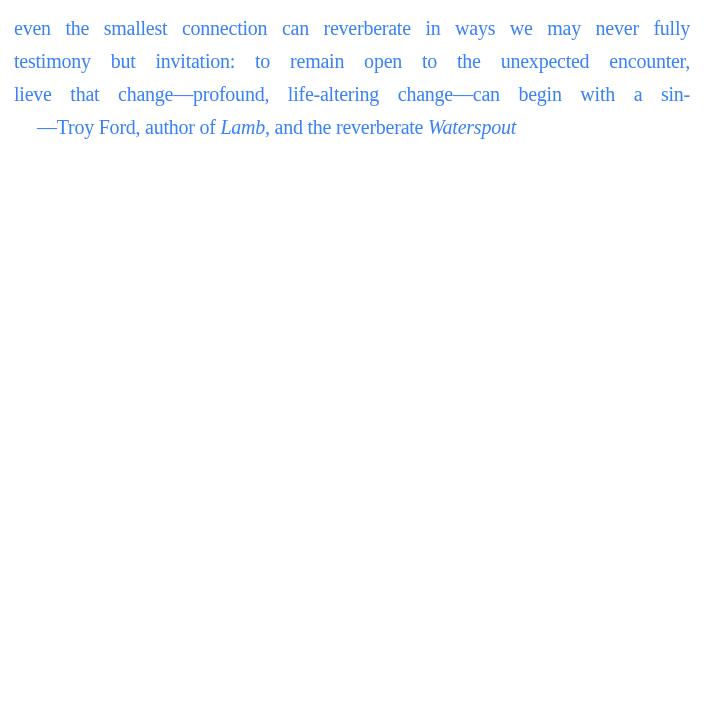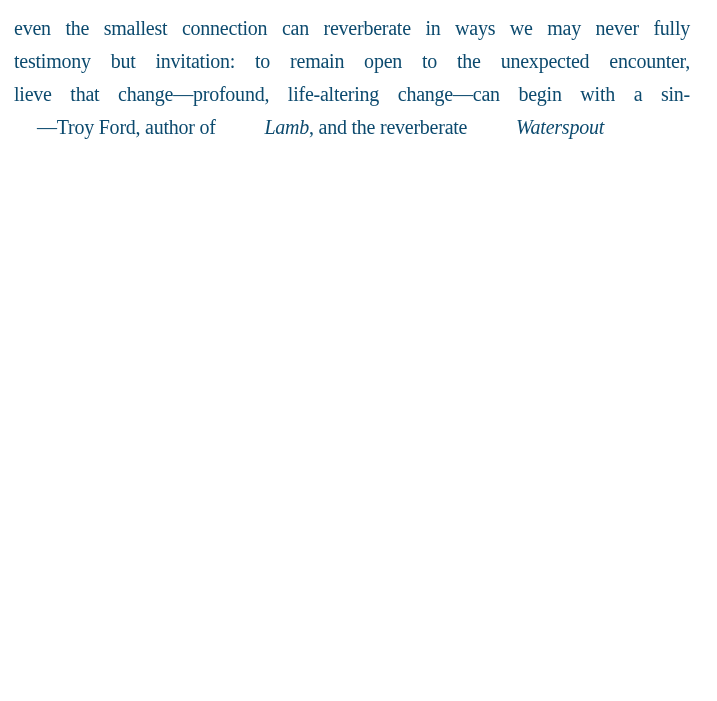--- a/index.html
+++ b/index.html
@@ -11,37 +11,36 @@
     overflow: hidden;
   }
   .page {
     box-sizing: border-box;
     width: 717px;
     height: 701px;
     padding: 12px 27px 0 14px;
     font-family: "Liberation Serif", "DejaVu Serif", serif;
     font-size: 20px;
     line-height: 33px;
-    color: #0c4a6e;
+    color: #3b82f6;
     letter-spacing: -0.012em;
   }
   .line {
     white-space: normal;
   }
   .just {
     text-align: justify;
     text-align-last: justify;
     text-justify: inter-word;
   }
   .attribution {
     text-indent: 23px;
   }
   .book-title {
     font-style: italic;
-    margin-left: 44px;
   }
 </style>
 </head>
 <body>
 
 <div class="page">
   <div class="para">
     <div class="line just">even the smallest connection can reverberate in ways we may never fully</div>
     <div class="line just">testimony but invitation: to remain open to the unexpected encounter,</div>
     <div class="line just">lieve that change—profound, life-altering change—can begin with a sin-</div>

